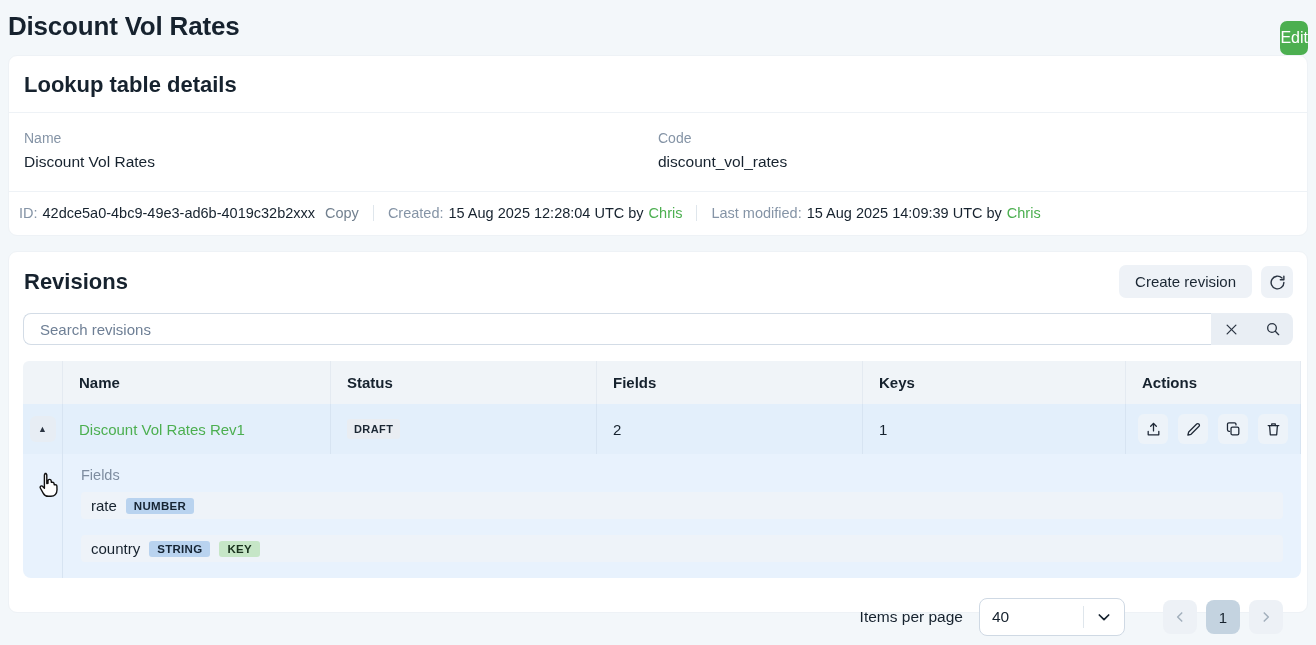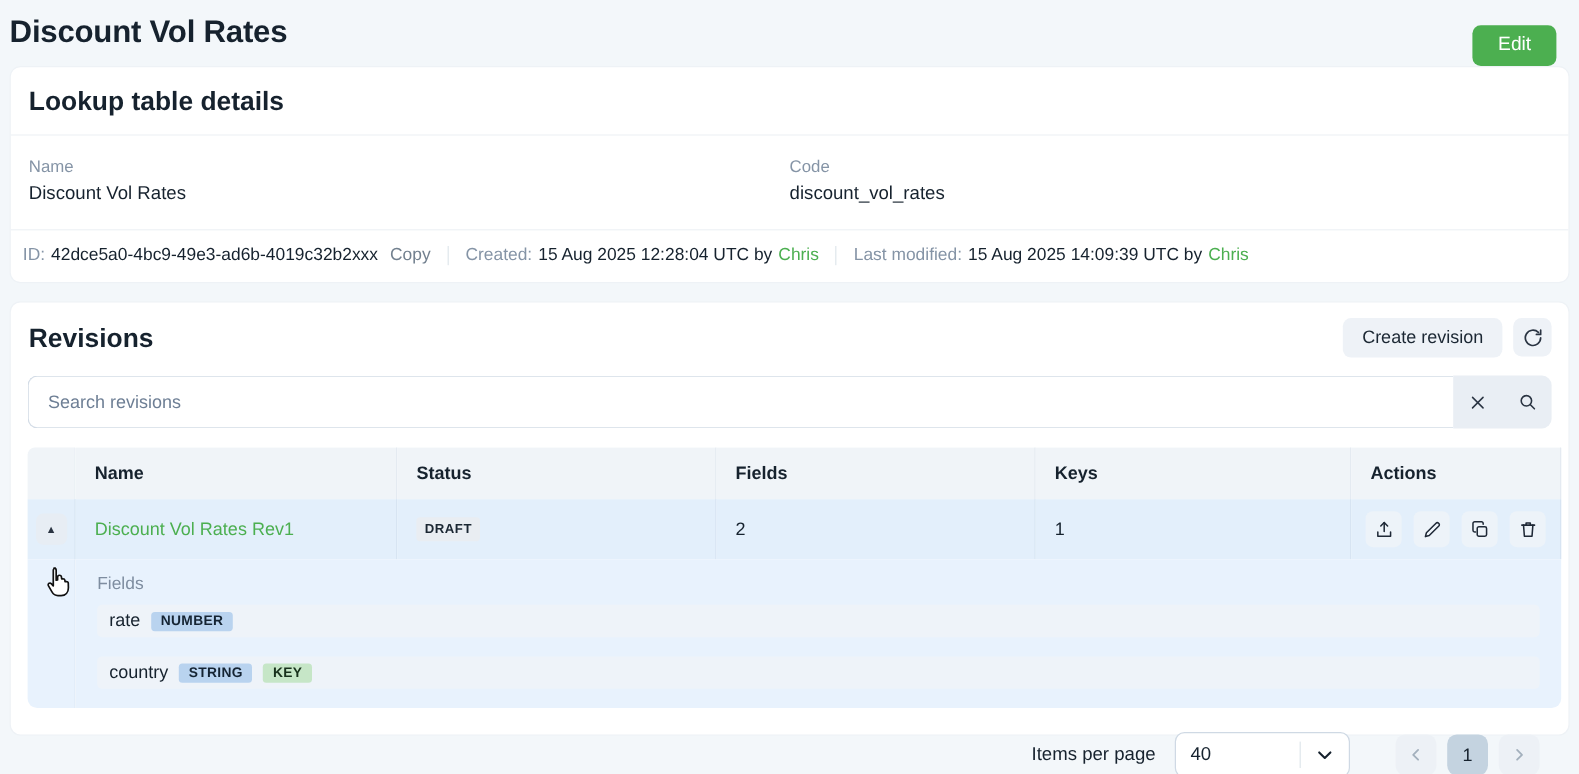--- a/index.html
+++ b/index.html
@@ -8,23 +8,23 @@
     width:1316px; height:645px; overflow:hidden;
     background:#f3f7fa;
     font-family:"Liberation Sans", sans-serif;
     color:#16222e; font-size:15px; position:relative;
   }
   
   .page-header { position:relative; padding:4px 8px 10px 8px; }
   .breadcrumb { font-size:14.5px; color:#16222e; padding-top:1px; }
   .page-title { font-size:26px; font-weight:700; margin-top:7px; letter-spacing:-0.2px; }
   .edit-btn {
-    position:absolute; right:19px; top:21px;
+    position:absolute; right:8px; top:21px;
     background:#4caf50; color:#fff; border:none; border-radius:7px;
-    font-family:inherit; font-size:16px; padding:8px 21px; cursor:pointer;
+    font-family:inherit; font-size:16px; padding:8px 0; cursor:pointer;
   }
   
   .card {
     background:#fff; border-radius:9px; margin:0 8px;
     border:1px solid #eef2f6;
   }
   .card-title { font-size:22px; font-weight:700; }
   
   .details-card { margin-top:3px; }
   .details-head { padding:16px 15px 14px 15px; border-bottom:1px solid #eef2f6; }
@@ -37,31 +37,31 @@
     display:flex; align-items:center; font-size:14.5px; color:#16222e;
   }
   .meta-gray { color:#8594a6; }
   .meta-user { color:#4caf50; }
   .copy-link { color:#72808f; margin-left:10px; cursor:pointer; }
   .vdiv { border-left:1px solid #dfe6ec; align-self:stretch; margin:0 14px; }
   .mgap { margin-right:5px; }
   
   .revisions-card { margin-top:15px; height:362px; }
   .rev-head { display:flex; align-items:center; justify-content:space-between; padding:13px 14px 12px 15px; }
-  .rev-actions { display:flex; align-items:flex-start; gap:9px;padding-left:48px; }
+  .rev-actions { display:flex; align-items:flex-end; gap:9px;padding-left:48px; }
   .btn-light {
     background:#eef2f7; color:#1b2733; border:none; border-radius:7px;
     font-family:inherit; font-size:15px; padding:8px 16px; cursor:pointer;
   }
   .icon-btn {
     background:#eef2f7; border:none; border-radius:7px; width:32px; height:32px;
     display:flex; align-items:center; justify-content:center; cursor:pointer;
   }
   
-  .search-row { display:flex; margin:3px 14px 0 14px; height:44px; }
+  .search-row { display:flex; margin:3px 14px 0 14px; height:32px; }
   .search-input {
     flex:1; border:1px solid #d3dce6; border-right:none; border-radius:8px 0 0 8px;
     padding:0 16px; font-family:inherit; font-size:15px; color:#16222e; outline:none;
     background:#fff;
   }
   .search-input::placeholder { color:#6e7f95; }
   .search-side {
     background:#e9eef4; border-radius:0 8px 8px 0; display:flex; align-items:center;
   }
   .search-side .icon-btn { background:transparent; width:41px; height:38px; }

